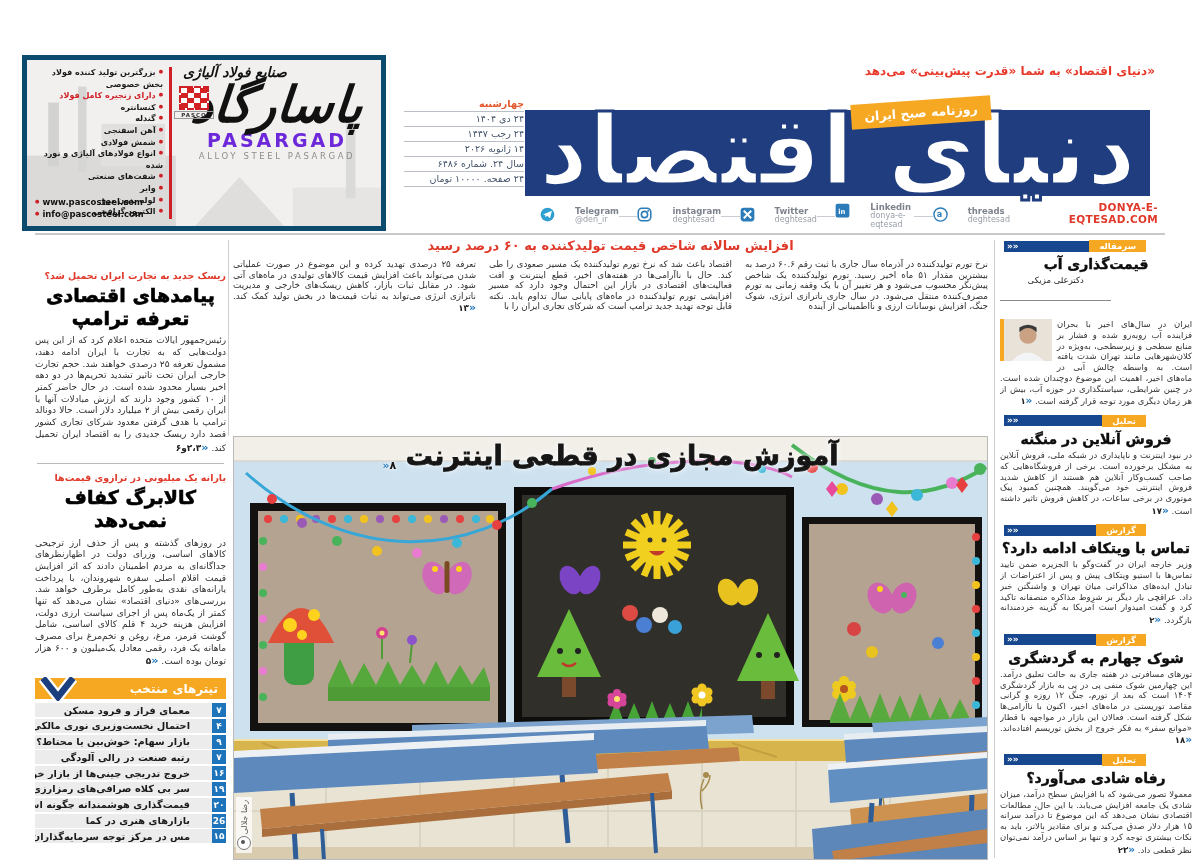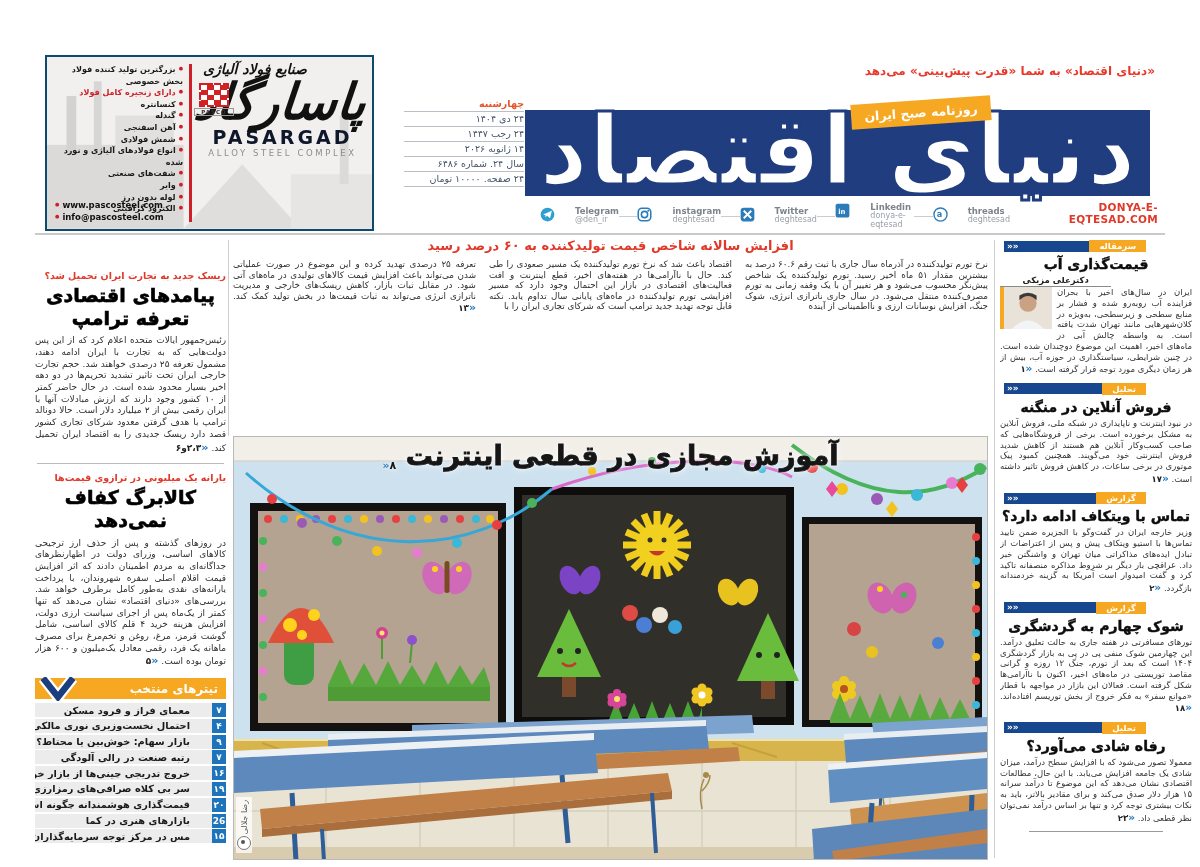--- a/index.html
+++ b/index.html
@@ -21,32 +21,32 @@
   .dates .row.wd{color:#e3562b;font-weight:bold;}
   .socials{position:absolute;left:540px;top:203px;width:470px;display:flex;justify-content:space-between;
            direction:ltr;z-index:4;align-items:center;}
   .soc{display:flex;align-items:flex-start;gap:20px;}
   .soc .txt{display:flex;flex-direction:column;line-height:1.1;}
   .soc .nm{font-size:8.5px;font-weight:bold;color:#7d838c;}
   .soc .hd{font-size:8px;color:#9aa0a8;}
   .socline{width:24px;height:1px;background:#c9cdd3;}
   .hdr-rule{position:absolute;left:35px;right:35px;top:233px;height:2px;background:#c9c9c9;}
   
-  .adbox{position:absolute;left:45px;top:55px;width:329px;height:176px;border:2px solid #0c4a6e;
+  .adbox{position:absolute;left:22px;top:55px;width:364px;height:176px;border:5px solid #0c4a6e;
          box-sizing:border-box;background:#f5f4f2;overflow:hidden;}
   .ad-bg{position:absolute;inset:0;opacity:.28;}
   .ad-list{position:absolute;left:10px;top:7px;width:126px;direction:rtl;right:auto;}
   .ad-list .it{font-size:8px;font-weight:bold;color:#1a1a1a;line-height:1.45;text-align:right;}
   .ad-list .it::before{content:"●";color:#cf2027;font-size:5px;vertical-align:2px;margin-left:3px;}
   .ad-list .it.red{color:#cf2027;}
   .ad-div{position:absolute;left:142px;top:7px;bottom:7px;width:3px;background:#cf2027;}
   .ad-brand{position:absolute;left:152px;top:4px;right:6px;text-align:center;}
   .ad-tag{font-size:14px;font-weight:bold;color:#111;text-align:left;font-style:italic;padding-left:4px;}
   .ad-fa{font-size:50px;font-weight:bold;color:#111;line-height:1.0;transform:skewX(-5deg);font-style:italic;}
-  .ad-en{font-size:19px;font-weight:bold;color:#0f172a;letter-spacing:3px;direction:ltr;line-height:1.1;}
+  .ad-en{font-size:19px;font-weight:bold;color:#6d28d9;letter-spacing:3px;direction:ltr;line-height:1.1;}
   .ad-sub{font-size:8.5px;color:#8d8d8d;letter-spacing:2.6px;direction:ltr;}
   .ad-logo{position:absolute;left:147px;top:26px;width:40px;text-align:center;z-index:3;}
   .ad-logo .sq{width:26px;height:20px;margin:0 auto;border:2px dashed #cf2027;
                background:repeating-conic-gradient(#d22222 0% 25%, #ffffff 0% 50%) 0 0/13px 10px;}
   .ad-logo .tx{font-size:5.5px;font-weight:bold;letter-spacing:1px;color:#333;border:1px solid #999;margin-top:1px;direction:ltr;}
   .ad-links{position:absolute;left:8px;bottom:5px;width:132px;text-align:left;direction:ltr;
             font-size:8.5px;font-weight:bold;color:#111;line-height:1.5;}
   .ad-links div::before{content:"●";color:#cf2027;font-size:5px;vertical-align:2px;margin-right:3px;}
   
   .vrule-left{position:absolute;left:228px;top:240px;height:196px;width:1px;background:#cfcfcf;}
@@ -93,22 +93,22 @@
   
   .sidebar{position:absolute;left:1000px;top:240px;width:192px;height:620px;overflow:hidden;}
   .sechead{display:flex;align-items:center;height:12px;margin:0 46px 4px 4px;}
   .sec-label{background:#f7a823;color:#fff;font-size:8.5px;font-weight:bold;padding:0 10px;line-height:12px;flex:0 0 auto;}
   .sec-bar{flex:1;background:#17478f;height:11px;color:#fff;font-size:9px;font-weight:bold;
            text-align:left;line-height:10px;padding-left:3px;}
   .sart{margin-bottom:7px;}
   .sart .ttl{font-size:14px;font-weight:bold;color:#0d0d0d;text-align:center;margin:1px 0 3px;
              -webkit-text-stroke:.4px #0d0d0d;}
   .sart .bd{font-size:8.5px;line-height:1.27;text-align:justify;color:#333;}
-  .author{width:58%;margin-right:auto;border-bottom:1px solid #8a8a8a;font-size:8.5px;font-weight:bold;
-          color:#222;text-align:center;padding-bottom:1px;margin-bottom:0;}
+  .author{width:58%;margin-right:auto;border-bottom:1px solid #8a8a8a;font-size:8.5px;font-weight:normal;
+          color:#222;text-align:center;padding-bottom:15px;margin-bottom:18px;}
   .avatar{float:left;width:48px;height:42px;margin:0 5px 2px 0;border-left:4px solid #f7a823;}
   .send-rule{border:none;border-top:1px solid #9a9a9a;width:70%;margin:6px auto 0;}
 </style>
 </head>
 <body>
 
 <div class="page">
 
   <div class="slogan">«دنیای اقتصاد» به شما «قدرت پیش‌بینی» می‌دهد</div>
   <div class="band"></div>
@@ -209,21 +209,21 @@
     </div>
     <div class="ad-div"></div>
     <div class="ad-logo">
       <div class="sq"></div>
       <div class="tx">PASCO</div>
     </div>
     <div class="ad-brand">
       <div class="ad-tag">صنایع فولاد آلیاژی</div>
       <div class="ad-fa">پاسارگاد</div>
       <div class="ad-en">PASARGAD</div>
-      <div class="ad-sub">ALLOY STEEL COMPLEX</div>
+      <div class="ad-sub">ALLOY STEEL PASARGAD</div>
     </div>
     <div class="ad-links">
       <div>www.pascosteel.com</div>
       <div>info@pascosteel.com</div>
     </div>
   </div>
 
   <div class="hdr-rule"></div>
   <div class="vrule-left"></div>
   <div class="vrule-right"></div>

